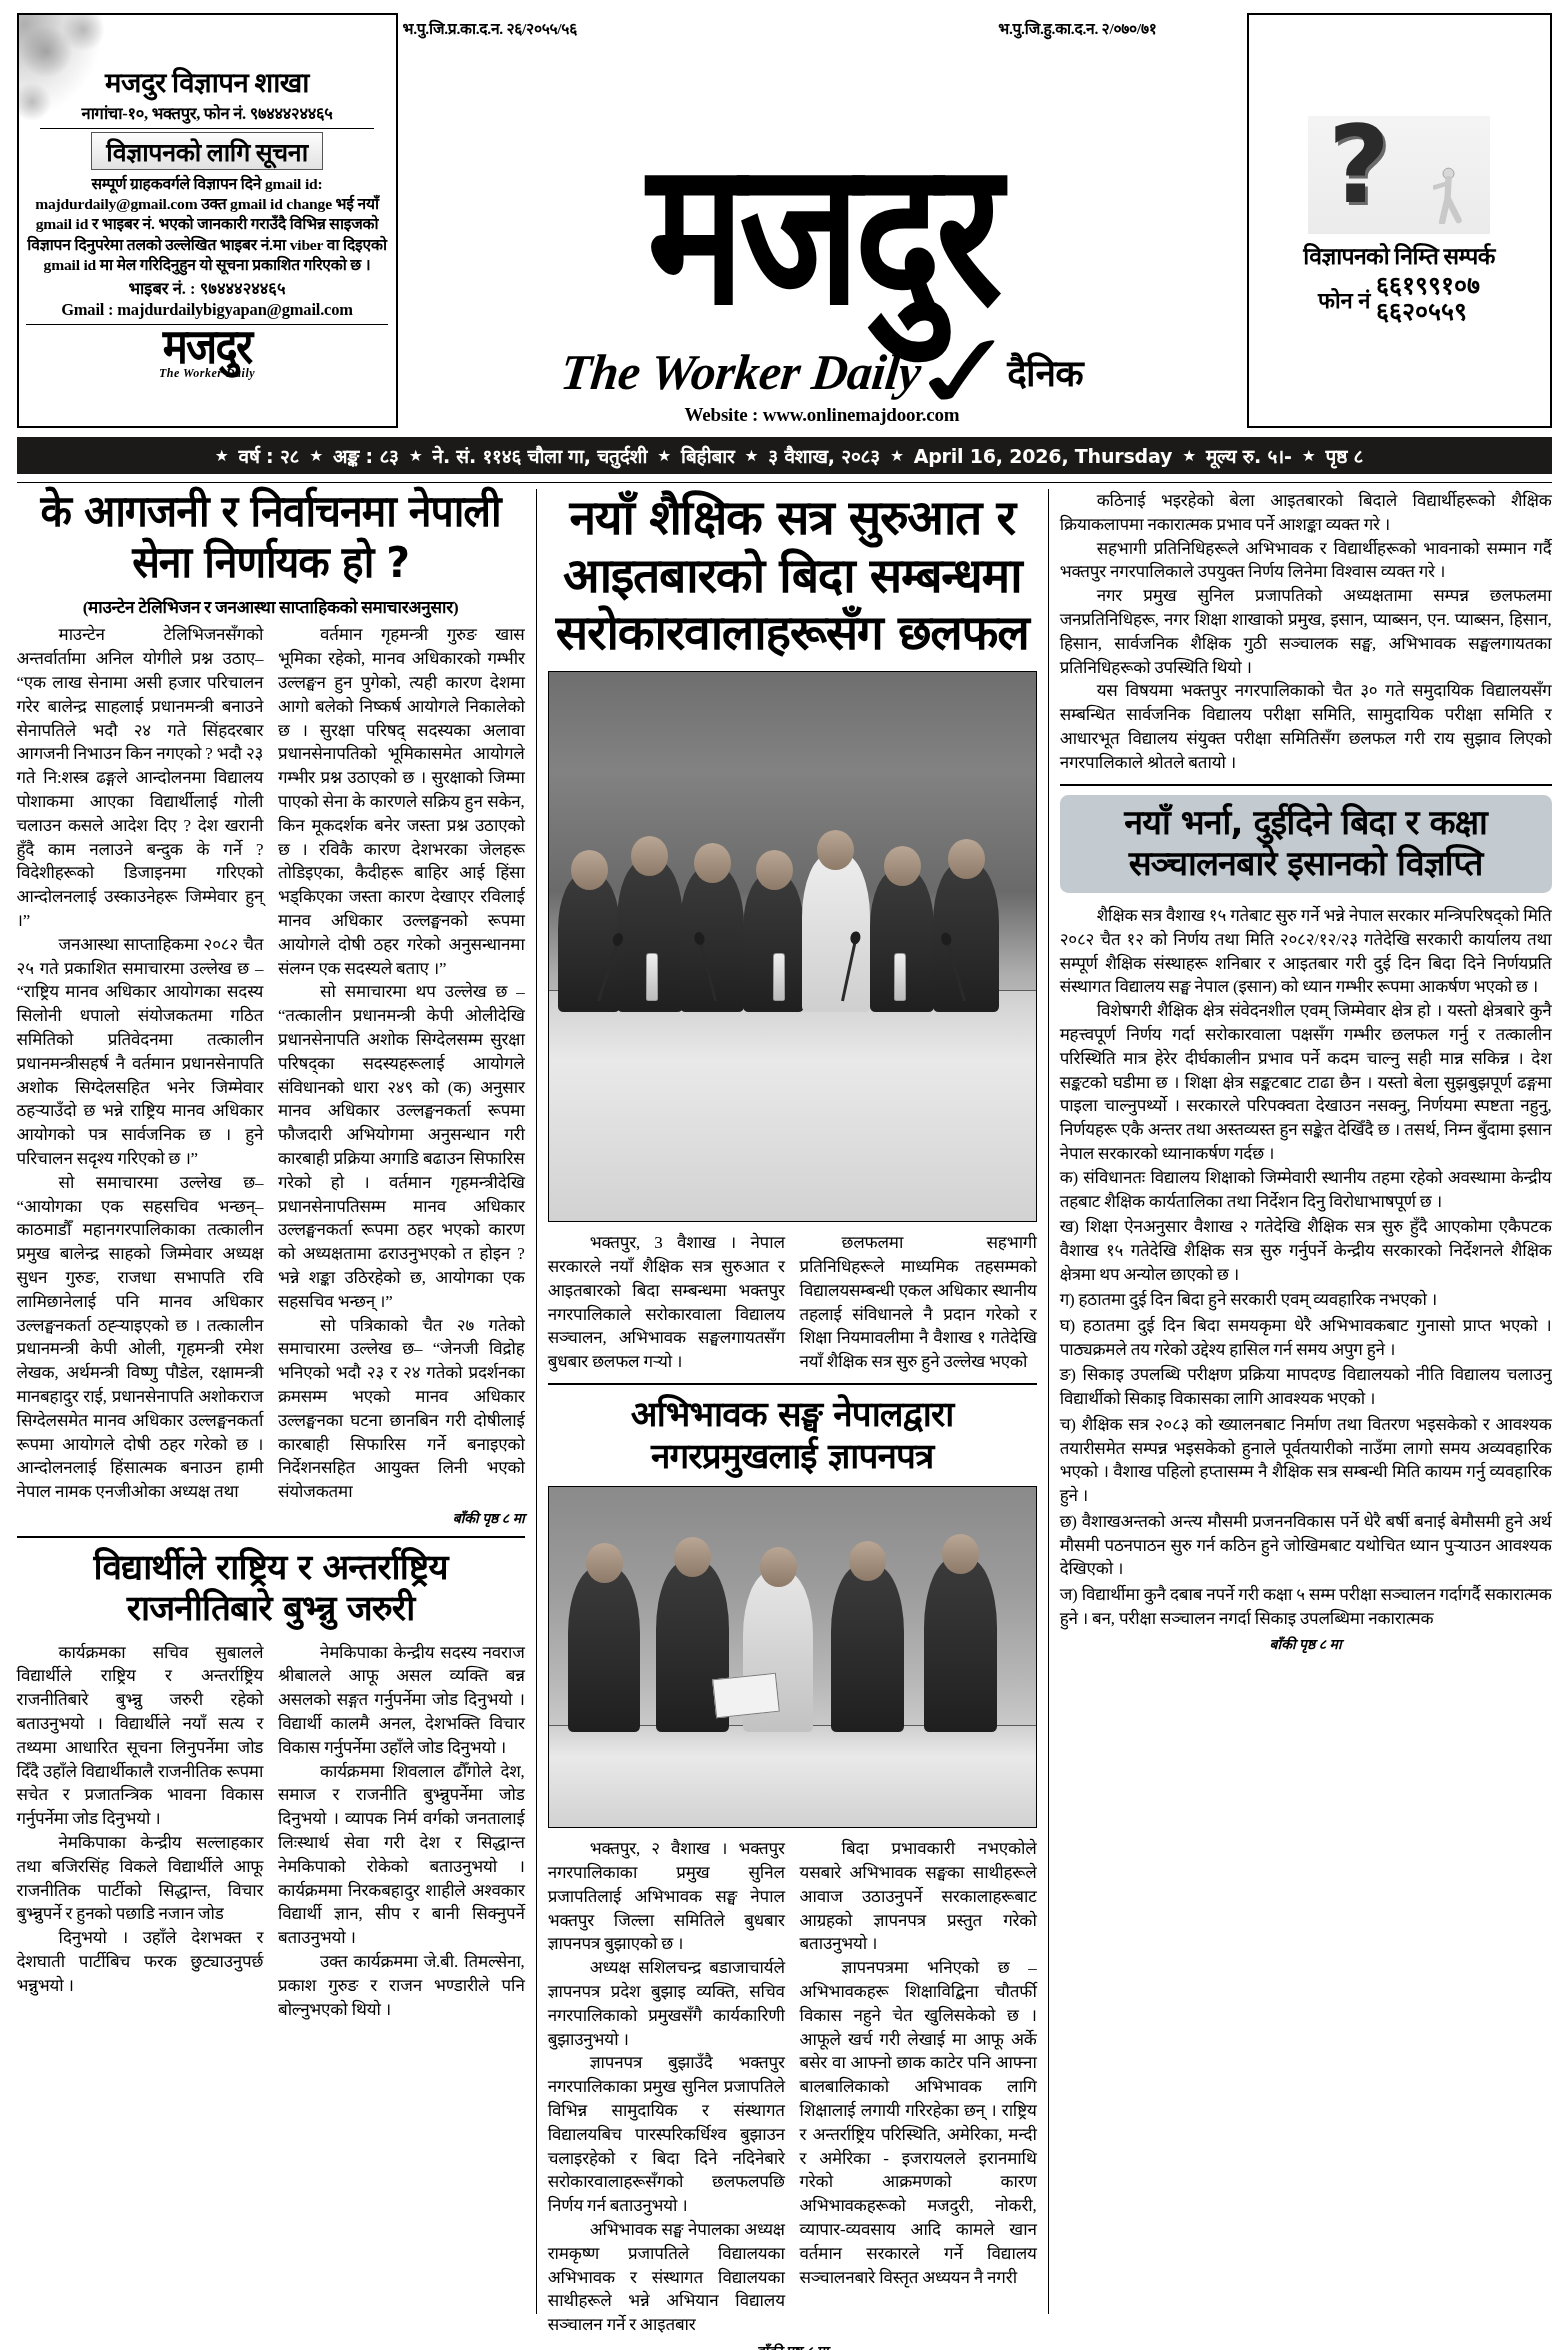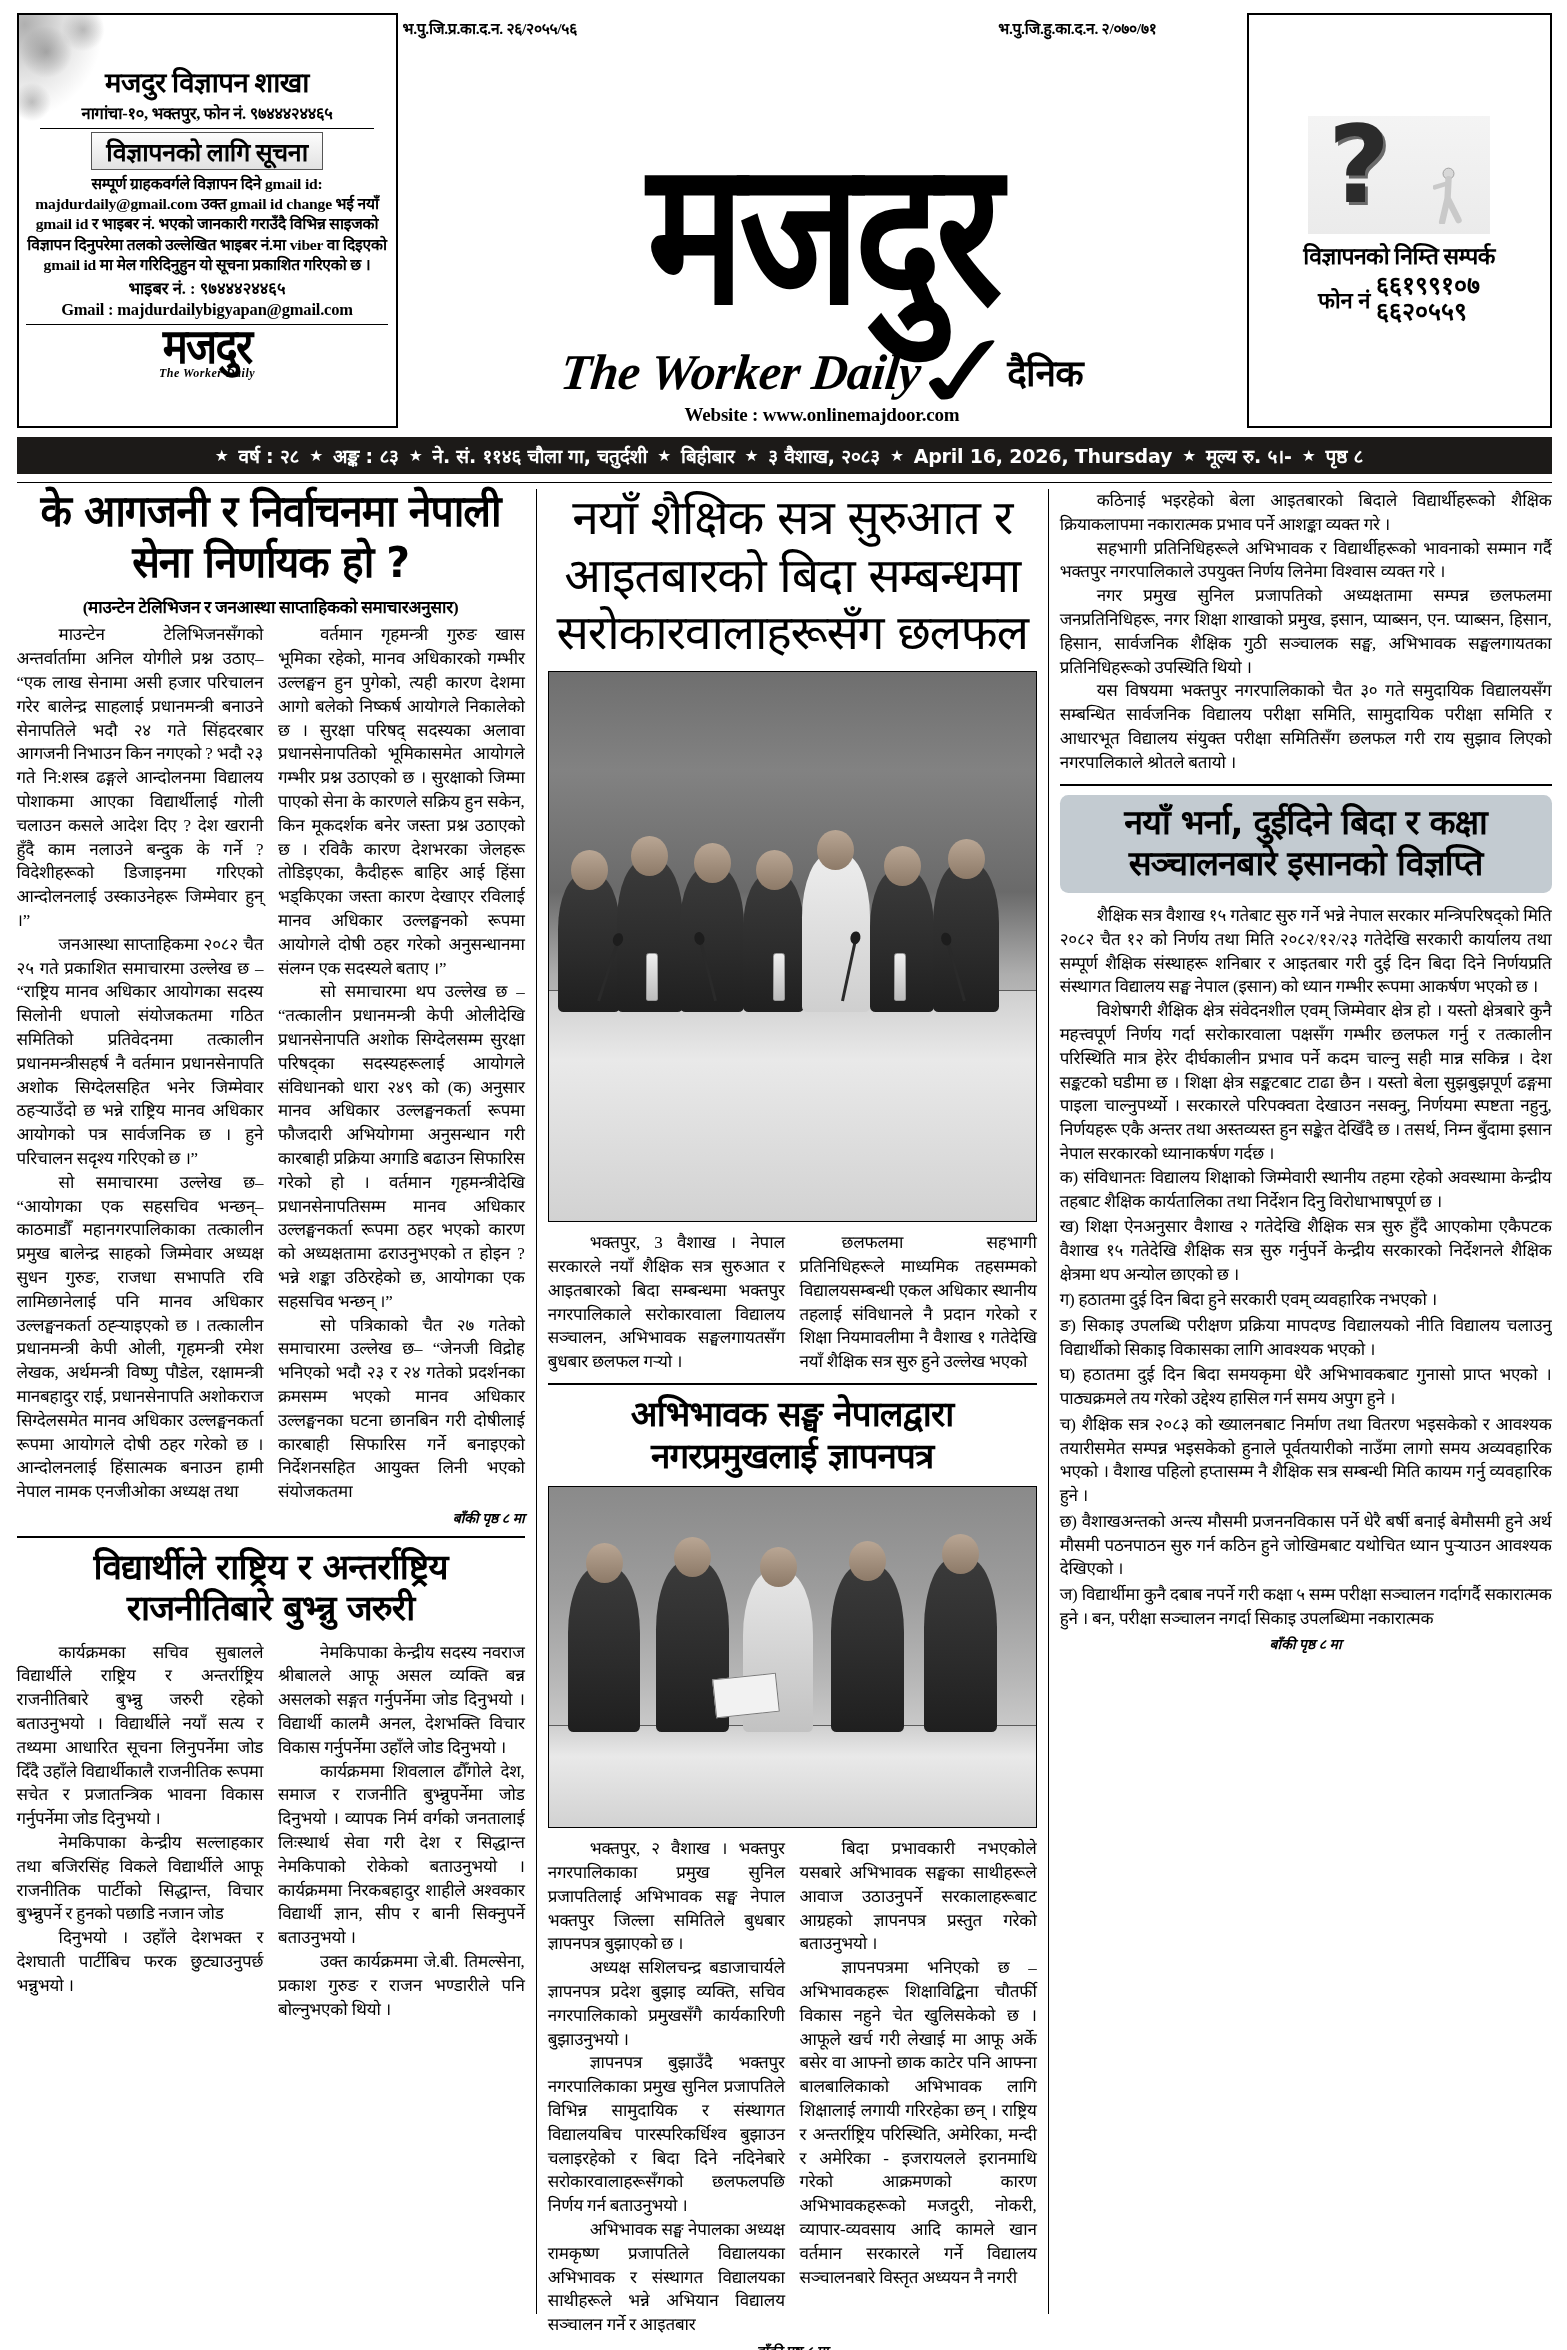--- a/index.html
+++ b/index.html
@@ -191,21 +191,21 @@
     font-family: "DejaVu Sans", sans-serif;
     font-weight: 900;
     font-size: 41px;
     line-height: 1.18;
     text-align: center;
     letter-spacing: -1.1px;
     transform: scaleY(1.06);
   }
   .hl-big {
     font-family: "DejaVu Sans", sans-serif;
-    font-weight: 400;
+    font-weight: 700;
     font-size: 48px;
     line-height: 1.20;
     text-align: center;
     letter-spacing: -1.3px;
   }
   .hl-sub {
     font-family: "DejaVu Sans", sans-serif;
     font-weight: 900;
     font-size: 35px;
     line-height: 1.18;
@@ -506,22 +506,22 @@
       <div class="hl-boxed">नयाँ भर्ना, दुईदिने बिदा र कक्षा सञ्चालनबारे इसानको विज्ञप्ति</div>
 
       <div class="onecol" style="margin-top:11px;">
         <p>शैक्षिक सत्र वैशाख १५ गतेबाट सुरु गर्ने भन्ने नेपाल सरकार मन्त्रिपरिषद्को मिति २०८२ चैत १२ को निर्णय तथा मिति २०८२/१२/२३ गतेदेखि सरकारी कार्यालय तथा सम्पूर्ण शैक्षिक संस्थाहरू शनिबार र आइतबार गरी दुई दिन बिदा दिने निर्णयप्रति संस्थागत विद्यालय सङ्घ नेपाल (इसान) को ध्यान गम्भीर रूपमा आकर्षण भएको छ ।</p>
         <p>विशेषगरी शैक्षिक क्षेत्र संवेदनशील एवम् जिम्मेवार क्षेत्र हो । यस्तो क्षेत्रबारे कुनै महत्त्वपूर्ण निर्णय गर्दा सरोकारवाला पक्षसँग गम्भीर छलफल गर्नु र तत्कालीन परिस्थिति मात्र हेरेर दीर्घकालीन प्रभाव पर्ने कदम चाल्नु सही मान्न सकिन्न । देश सङ्कटको घडीमा छ । शिक्षा क्षेत्र सङ्कटबाट टाढा छैन । यस्तो बेला सुझबुझपूर्ण ढङ्गमा पाइला चाल्नुपर्थ्यो । सरकारले परिपक्वता देखाउन नसक्नु, निर्णयमा स्पष्टता नहुनु, निर्णयहरू एकै अन्तर तथा अस्तव्यस्त हुन सङ्केत देखिँदै छ । तसर्थ, निम्न बुँदामा इसान नेपाल सरकारको ध्यानाकर्षण गर्दछ ।</p>
       </div>
       <div class="bullet-list">
         <p>क) संविधानतः विद्यालय शिक्षाको जिम्मेवारी स्थानीय तहमा रहेको अवस्थामा केन्द्रीय तहबाट शैक्षिक कार्यतालिका तथा निर्देशन दिनु विरोधाभाषपूर्ण छ ।</p>
         <p>ख) शिक्षा ऐनअनुसार वैशाख २ गतेदेखि शैक्षिक सत्र सुरु हुँदै आएकोमा एकैपटक वैशाख १५ गतेदेखि शैक्षिक सत्र सुरु गर्नुपर्ने केन्द्रीय सरकारको निर्देशनले शैक्षिक क्षेत्रमा थप अन्योल छाएको छ ।</p>
         <p>ग) हठातमा दुई दिन बिदा हुने सरकारी एवम् व्यवहारिक नभएको ।</p>
+        <p>घ) हठातमा दुई दिन बिदा समयकृमा धेरै अभिभावकबाट गुनासो प्राप्त भएको । पाठ्यक्रमले तय गरेको उद्देश्य हासिल गर्न समय अपुग हुने ।</p>
         <p>ङ) सिकाइ उपलब्धि परीक्षण प्रक्रिया मापदण्ड विद्यालयको नीति विद्यालय चलाउनु विद्यार्थीको सिकाइ विकासका लागि आवश्यक भएको ।</p>
-        <p>घ) हठातमा दुई दिन बिदा समयकृमा धेरै अभिभावकबाट गुनासो प्राप्त भएको । पाठ्यक्रमले तय गरेको उद्देश्य हासिल गर्न समय अपुग हुने ।</p>
         <p>च) शैक्षिक सत्र २०८३ को ख्यालनबाट निर्माण तथा वितरण भइसकेको र आवश्यक तयारीसमेत सम्पन्न भइसकेको हुनाले पूर्वतयारीको नाउँमा लागो समय अव्यवहारिक भएको । वैशाख पहिलो हप्तासम्म नै शैक्षिक सत्र सम्बन्धी मिति कायम गर्नु व्यवहारिक हुने ।</p>
         <p>छ) वैशाखअन्तको अन्त्य मौसमी प्रजननविकास पर्ने धेरै बर्षी बनाई बेमौसमी हुने अर्थ मौसमी पठनपाठन सुरु गर्न कठिन हुने जोखिमबाट यथोचित ध्यान पुऱ्याउन आवश्यक देखिएको ।</p>
         <p>ज) विद्यार्थीमा कुनै दबाब नपर्ने गरी कक्षा ५ सम्म परीक्षा सञ्चालन गर्दागर्दै सकारात्मक हुने । बन, परीक्षा सञ्चालन नगर्दा सिकाइ उपलब्धिमा नकारात्मक</p>
       </div>
       <div class="jump jump-c">बाँकी पृष्ठ ८ मा</div>
     </div>
 
   </div>
 </div>
 

